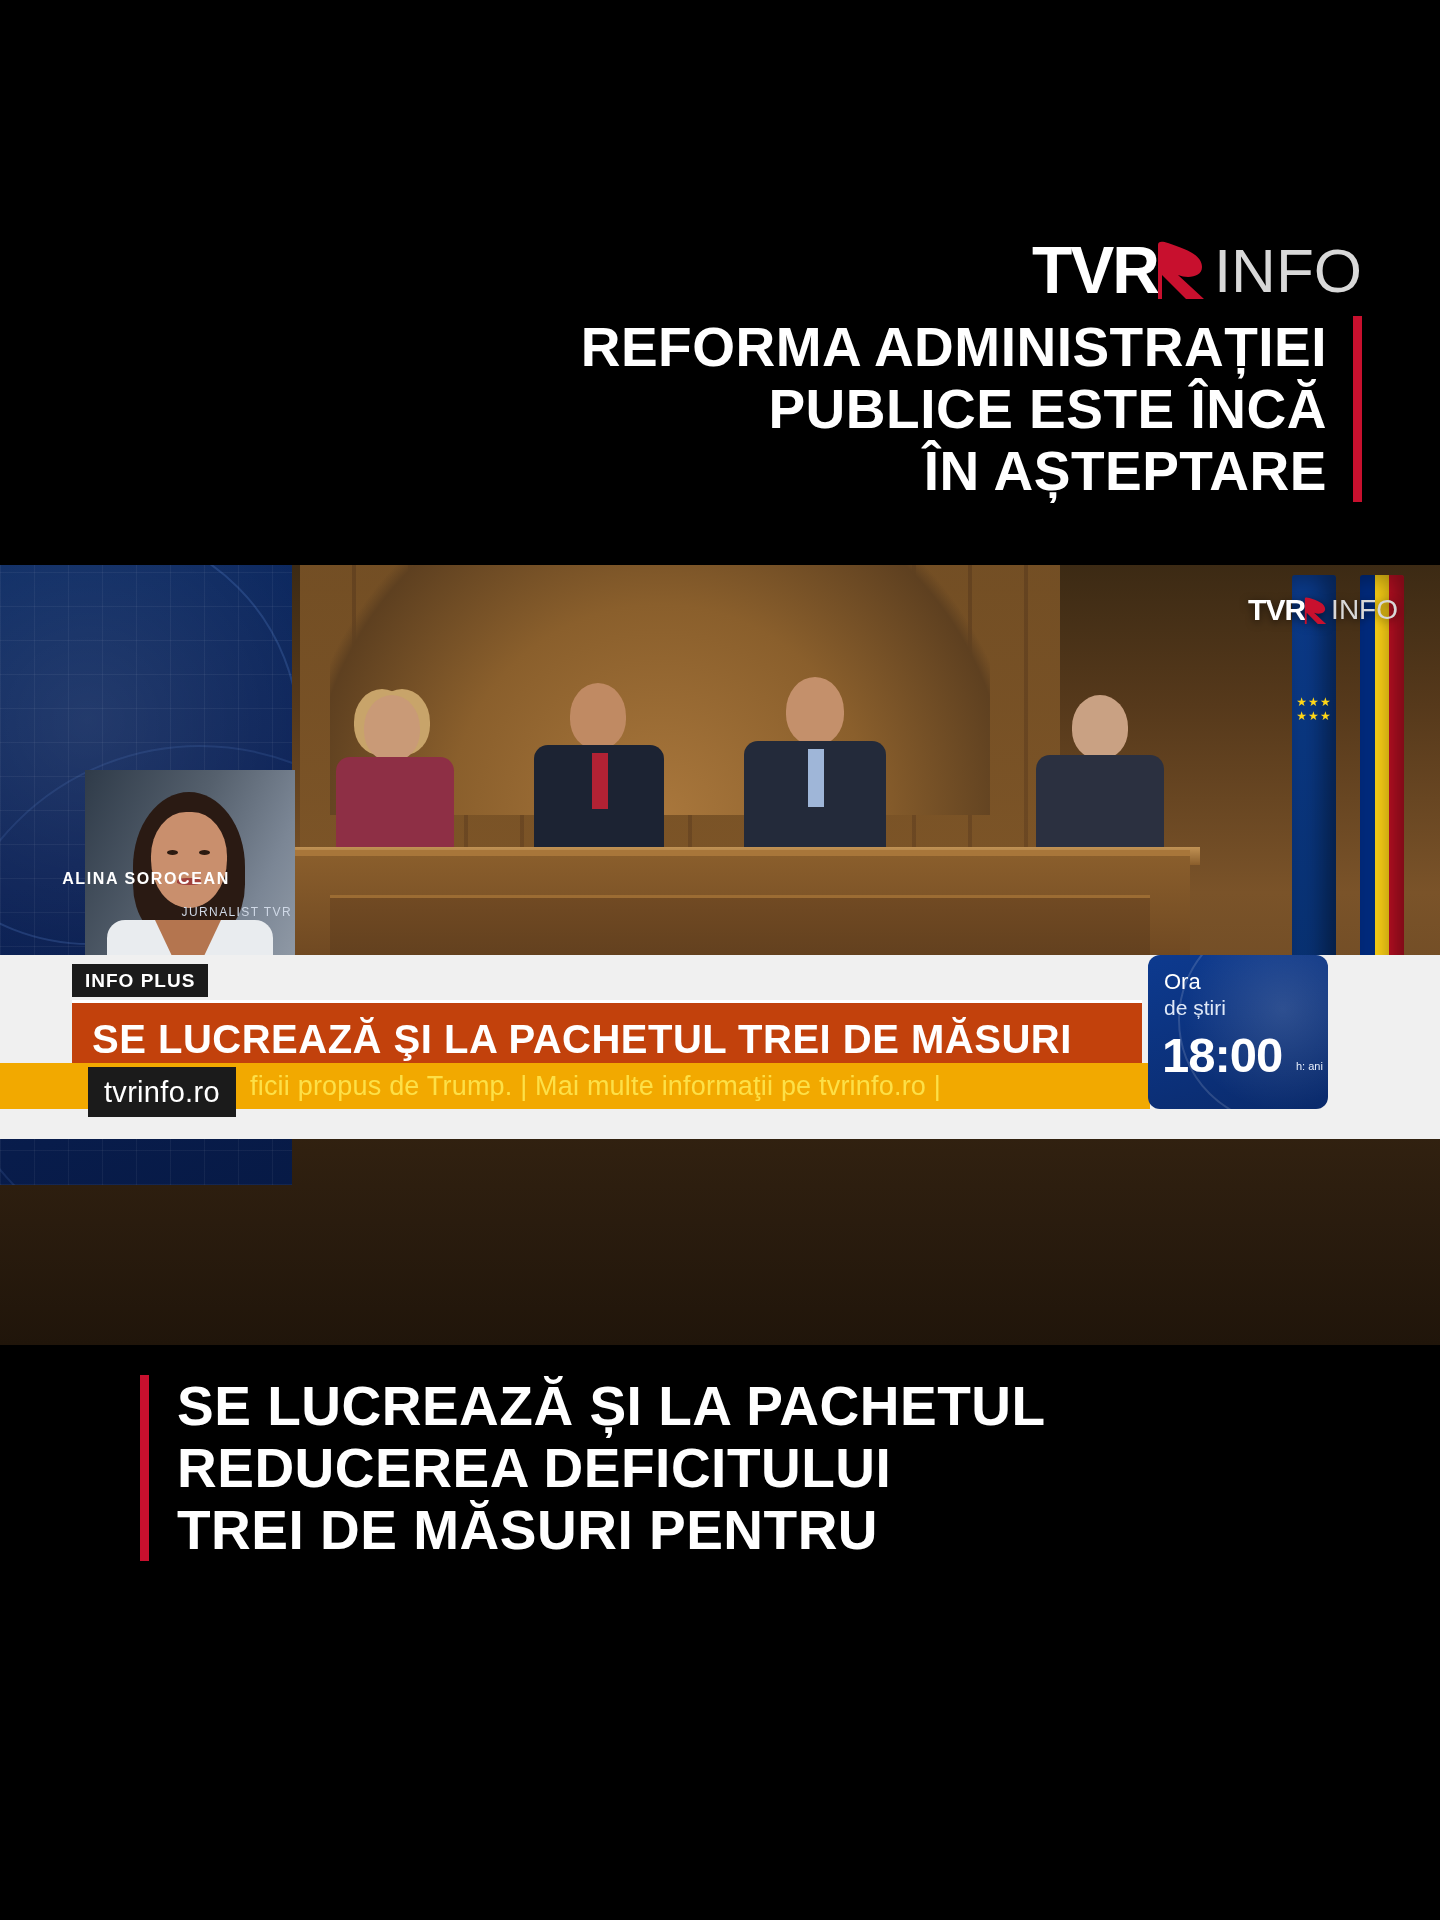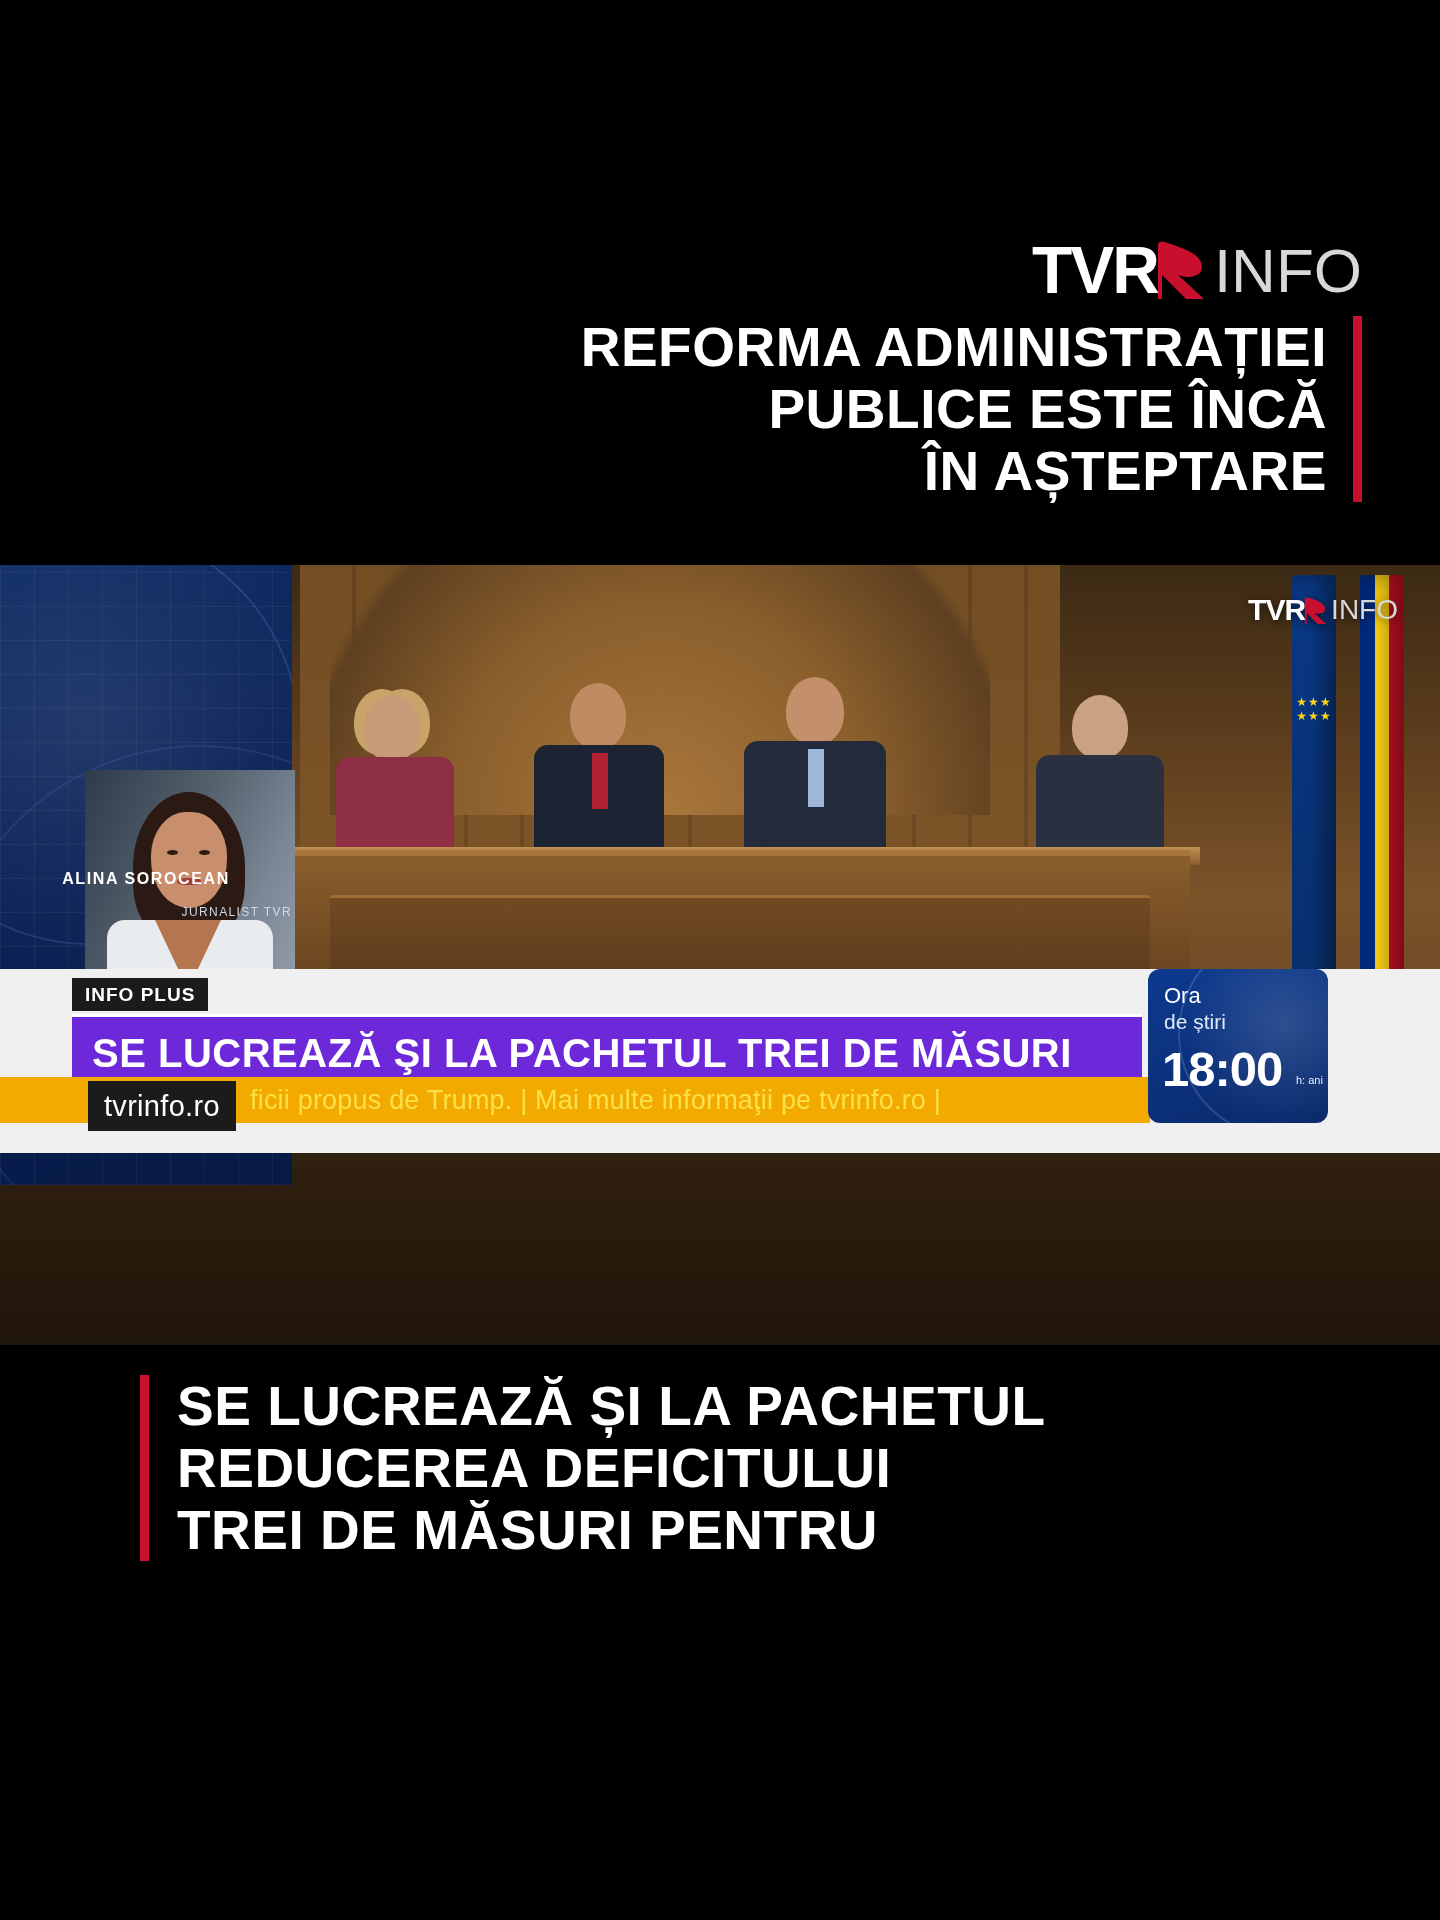--- a/index.html
+++ b/index.html
@@ -157,21 +157,21 @@
   .lower { position:absolute; left:0; top:1161px; width:1440px; height:184px; }
   .lower-bg { position:absolute; inset:0; background:#f0f0f0; }
   .kicker {
     position:absolute; left:72px; top:9px; height:33px;
     background:#1b1b1b; color:#ffffff;
     font-size:19px; font-weight:bold; letter-spacing:1px;
     padding:6px 13px 0 13px;
   }
   .redbar {
     position:absolute; left:72px; top:45px; width:1070px; height:79px;
-    background:#6d28d9; border-top:3px solid #ffffff; border-bottom:3px solid #ffffff;
+    background:#c2410c; border-top:3px solid #ffffff; border-bottom:3px solid #ffffff;
     display:flex; align-items:center;
   }
   .redbar span {
     color:#ffffff; font-size:40px; font-weight:bold; letter-spacing:0.5px;
     padding-left:20px; white-space:nowrap;
   }
   .tickerrow { position:absolute; left:0; top:108px; width:1150px; height:46px; }
   .ticker-yellow {
     position:absolute; left:0; top:0; width:1150px; height:46px;
     background:#f2a900;
@@ -294,21 +294,21 @@
           <div class="jt-eye" style="left:48px;"></div>
           <div class="jt-mouth"></div>
         </div>
         <div class="jt-jacket"></div>
         <div class="jt-vneck"></div>
       </div>
     </div>
     <div class="jname" style="top:305px;">ALINA SOROCEAN</div>
     <div class="jrole" style="top:340px;">JURNALIST TVR</div>
 
-    <div class="lower" style="top:404px;padding-left:24px;">
+    <div class="lower" style="top:390px;padding-left:24px;">
       <div class="lower-bg"></div>
       <div class="kicker">INFO PLUS</div>
       <div class="redbar">
         <span>SE LUCREAZĂ ŞI LA PACHETUL TREI DE MĂSURI</span>
       </div>
       <div class="tickerrow">
         <div class="ticker-yellow"></div>
         <div class="ticker-text">ficii propus de Trump. | Mai multe informaţii pe tvrinfo.ro |</div>
         <div class="ticker-site">tvrinfo.ro</div>
       </div>

